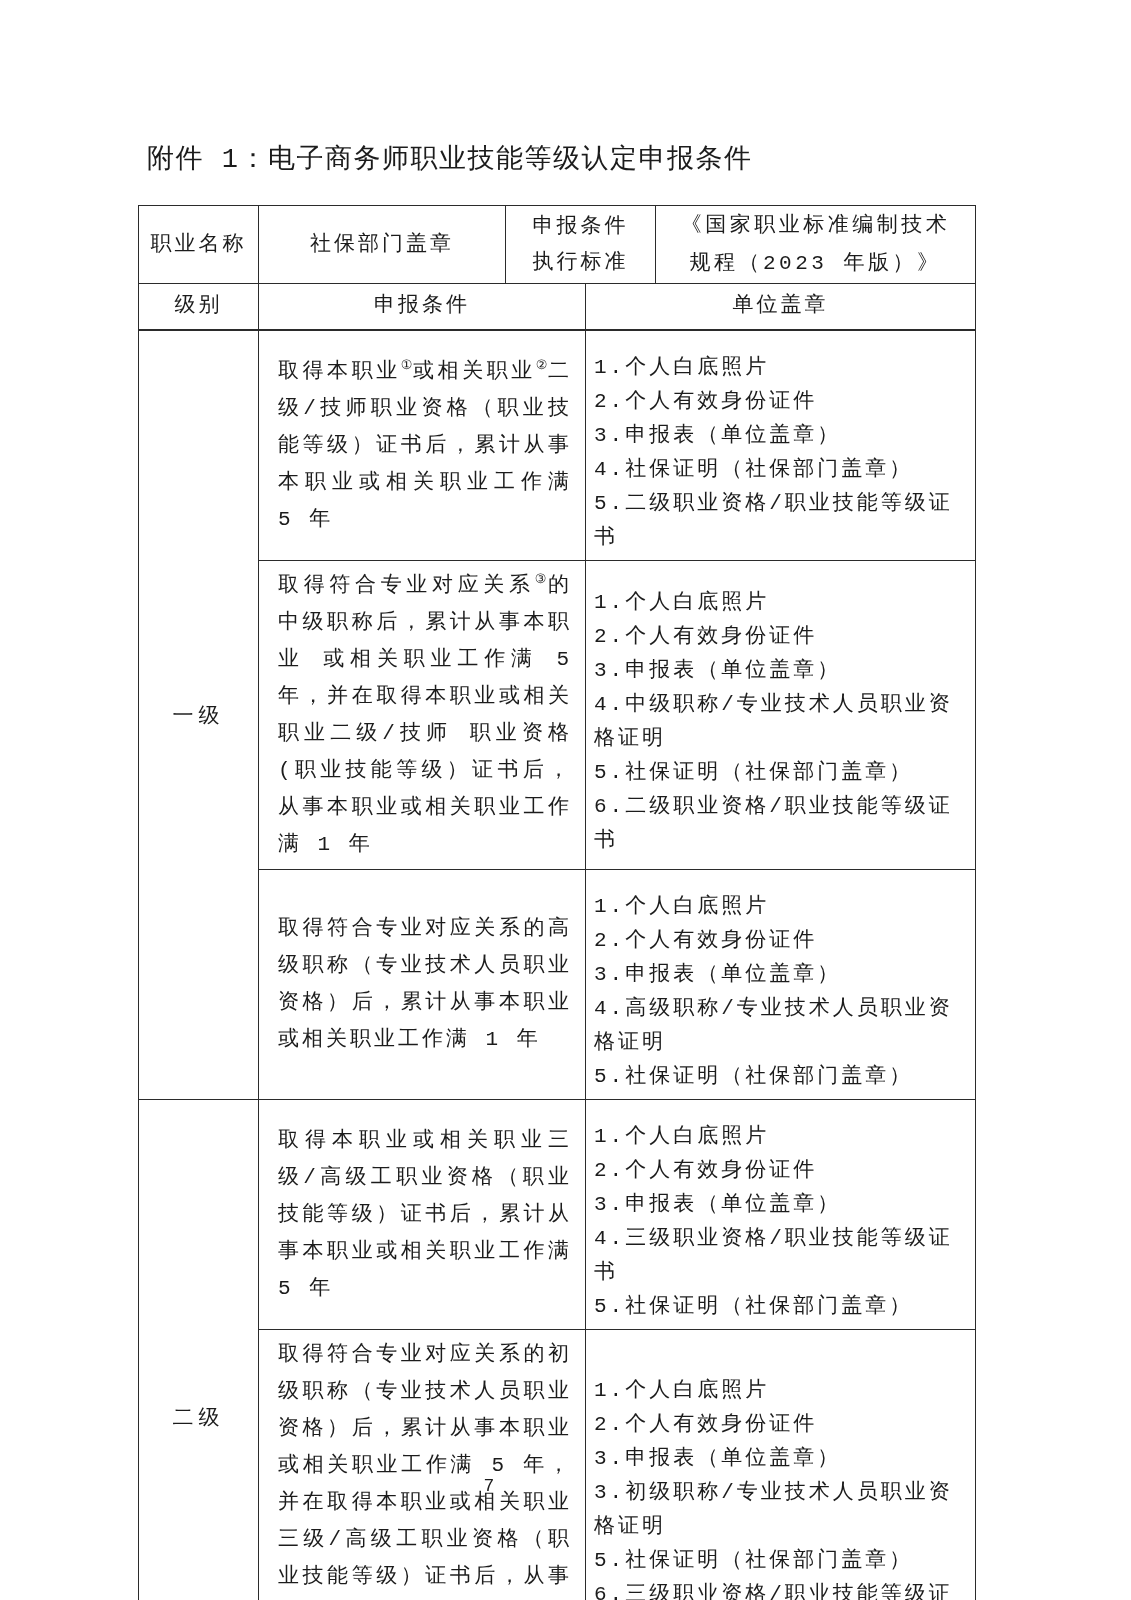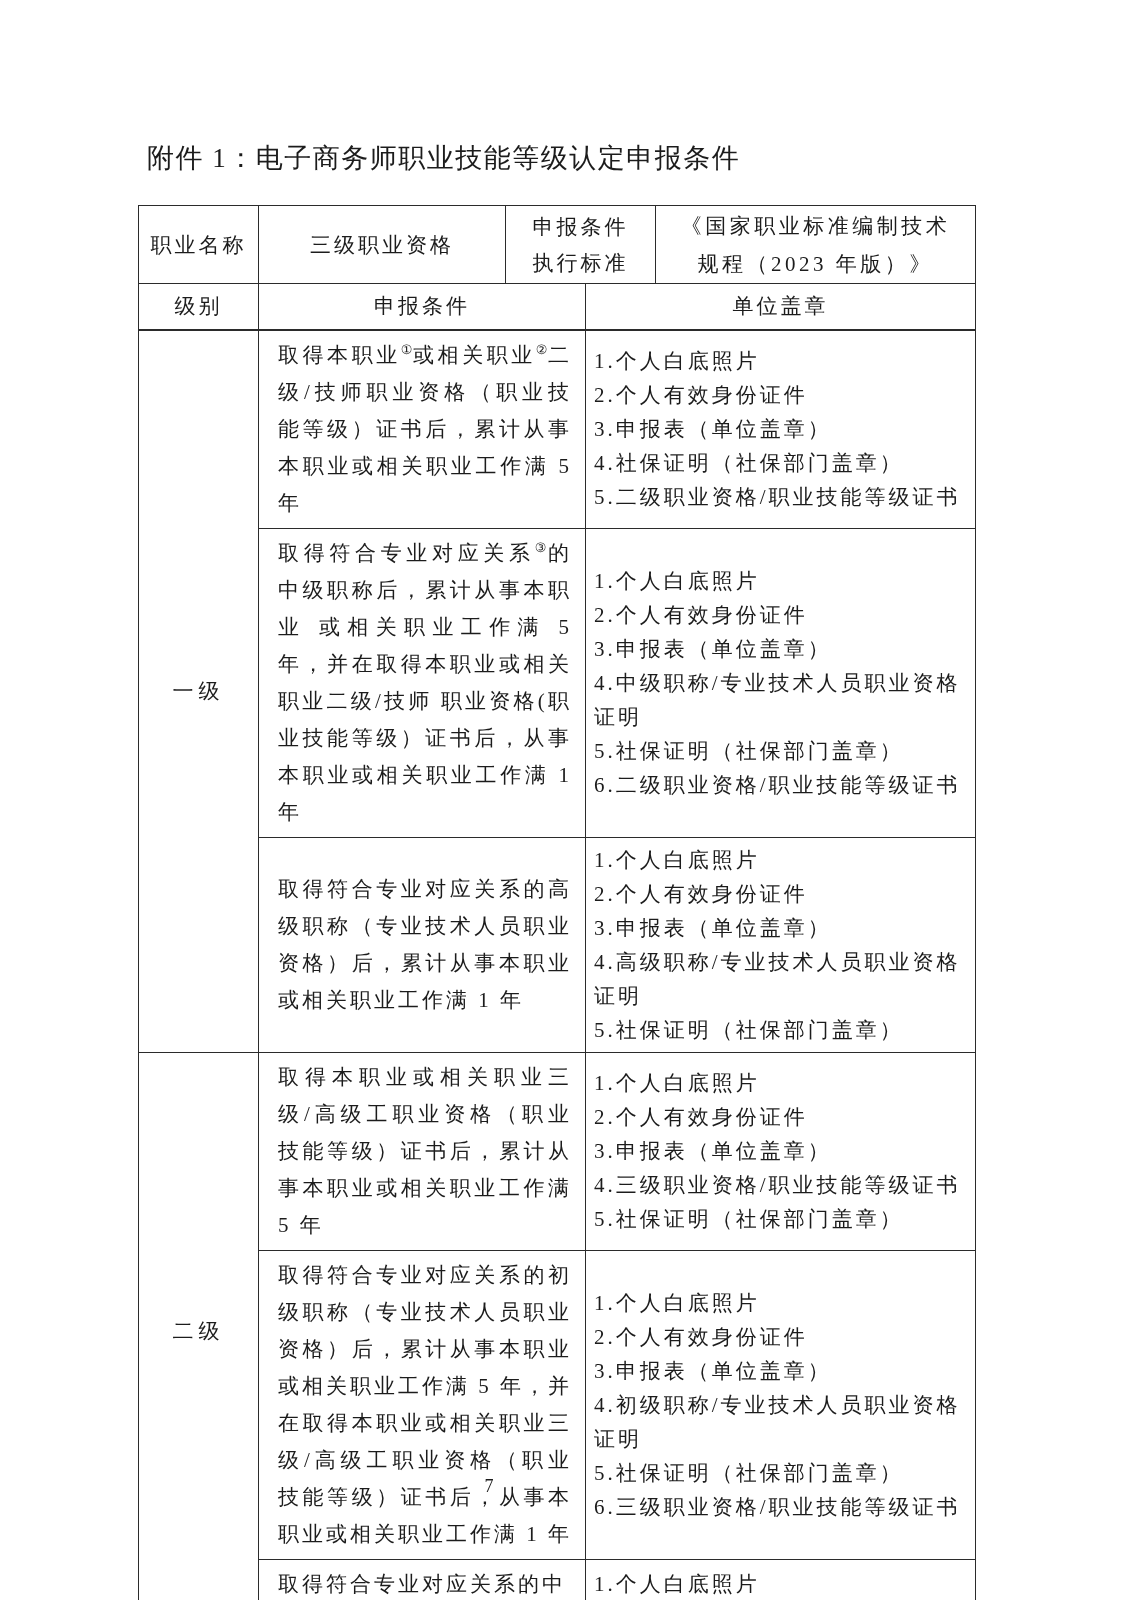--- a/index.html
+++ b/index.html
@@ -1,21 +1,21 @@
 <!DOCTYPE html>
 <html><head>
 <meta charset="utf-8">
 <style>
   html, body { margin: 0; padding: 0; background: #ffffff; }
   .page {
     position: relative;
     width: 1131px;
     height: 1600px;
     background: #ffffff;
-    font-family: Liberation Serif, serif;
+    font-family: Liberation Mono, monospace;
     color: #1c1c1c;
     overflow: hidden;
   }
   .doc-title {
     position: absolute;
     left: 147px;
     top: 140px;
     font-size: 27px;
     letter-spacing: 1.5px;
     white-space: nowrap;
@@ -62,21 +62,21 @@
     letter-spacing: 5px;
     margin-top: 35px;
   }
   .cond-cell {
     padding: 6px 13px 6px 19px;
     line-height: 37px;
     letter-spacing: 3px;
     text-align: justify;
   }
   .mat-cell {
-    padding: 5px 6px 5px 8px;
+    padding: 20px 6px 5px 8px;
     line-height: 34px;
     letter-spacing: 3px;
   }
   .mat-cell .mat-item { text-align: left; }
   .cond-cell sup {
     font-size: 13px;
     letter-spacing: 0;
     line-height: 0;
   }
   .page-number {
@@ -99,21 +99,21 @@
     <colgroup>
       <col style="width:120px">
       <col style="width:247px">
       <col style="width:80px">
       <col style="width:70px">
       <col style="width:320px">
     </colgroup>
     <thead>
       <tr>
         <td class="th-cell">职业名称</td>
-        <td class="th-cell">三级职业资格</td>
+        <td class="th-cell">社保部门盖章</td>
         <td class="th-cell" colspan="2">
           <div>申报条件</div>
           <div>执行标准</div>
         </td>
         <td class="std-value">《国家职业标准编制技术规程（2023 年版）》</td>
       </tr>
       <tr>
         <td class="th-cell">级别</td>
         <td class="th-cell" colspan="2">申报条件</td>
         <td class="th-cell" colspan="2">单位盖章</td>
@@ -162,21 +162,21 @@
             <div class="mat-item">4.三级职业资格/职业技能等级证书</div>
             <div class="mat-item">5.社保证明（社保部门盖章）</div>
           </td>
         </tr>
         <tr>
           <td class="cond-cell" colspan="2">取得符合专业对应关系的初级职称（专业技术人员职业资格）后，累计从事本职业或相关职业工作满 5 年，并在取得本职业或相关职业三级/高级工职业资格（职业技能等级）证书后，从事本职业或相关职业工作满 1 年</td>
           <td class="mat-cell" colspan="2">
             <div class="mat-item">1.个人白底照片</div>
             <div class="mat-item">2.个人有效身份证件</div>
             <div class="mat-item">3.申报表（单位盖章）</div>
-            <div class="mat-item">4.初级职称/专业技术人员职业资格证明</div>
+            <div class="mat-item">3.初级职称/专业技术人员职业资格证明</div>
             <div class="mat-item">5.社保证明（社保部门盖章）</div>
             <div class="mat-item">6.三级职业资格/职业技能等级证书</div>
           </td>
         </tr>
         <tr>
           <td class="cond-cell" colspan="2">取得符合专业对应关系的中</td>
           <td class="mat-cell" colspan="2">
             <div class="mat-item">1.个人白底照片</div>
           </td>
         </tr>

